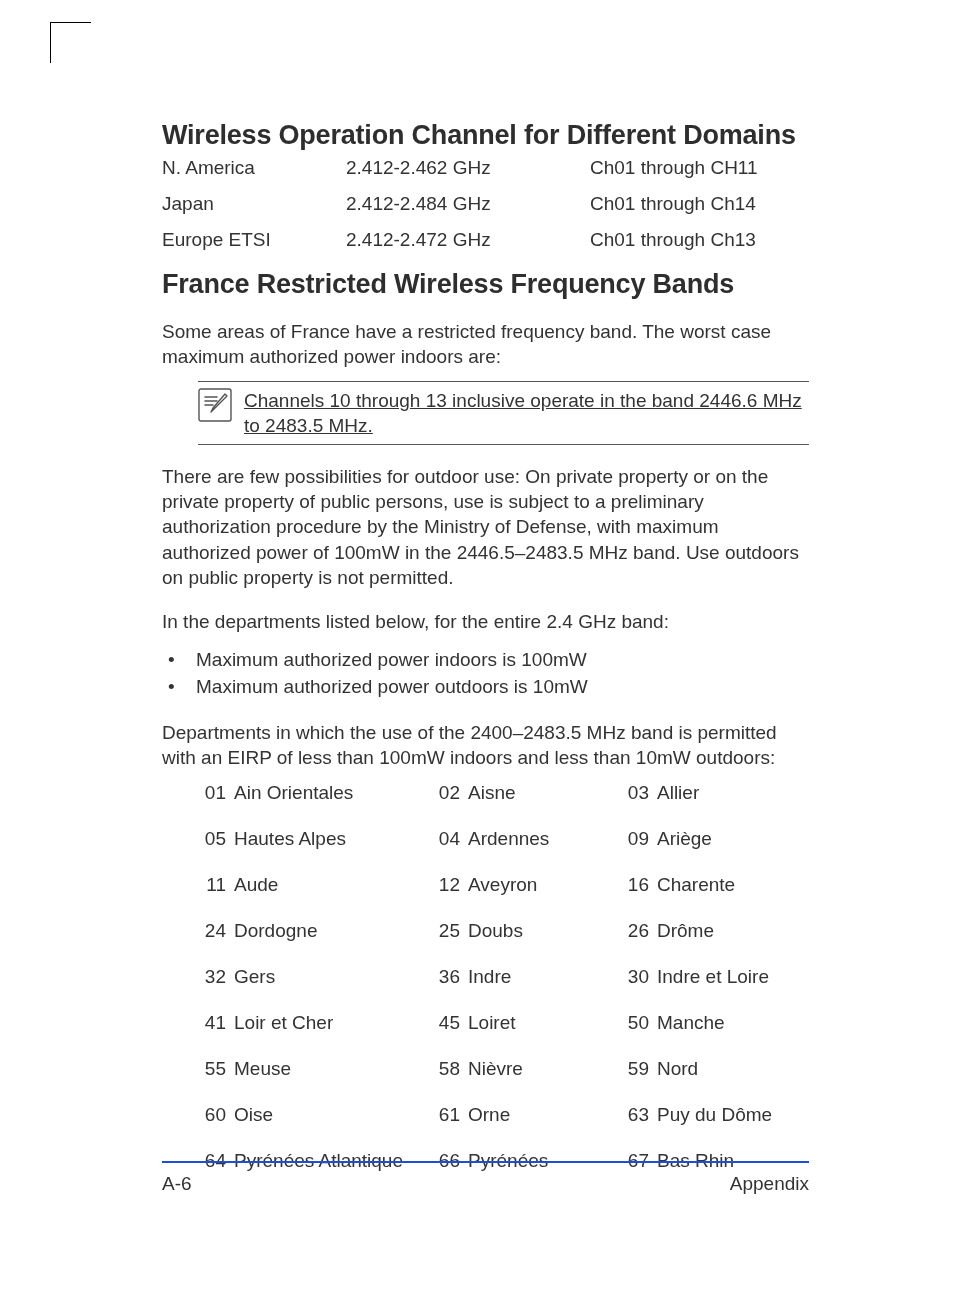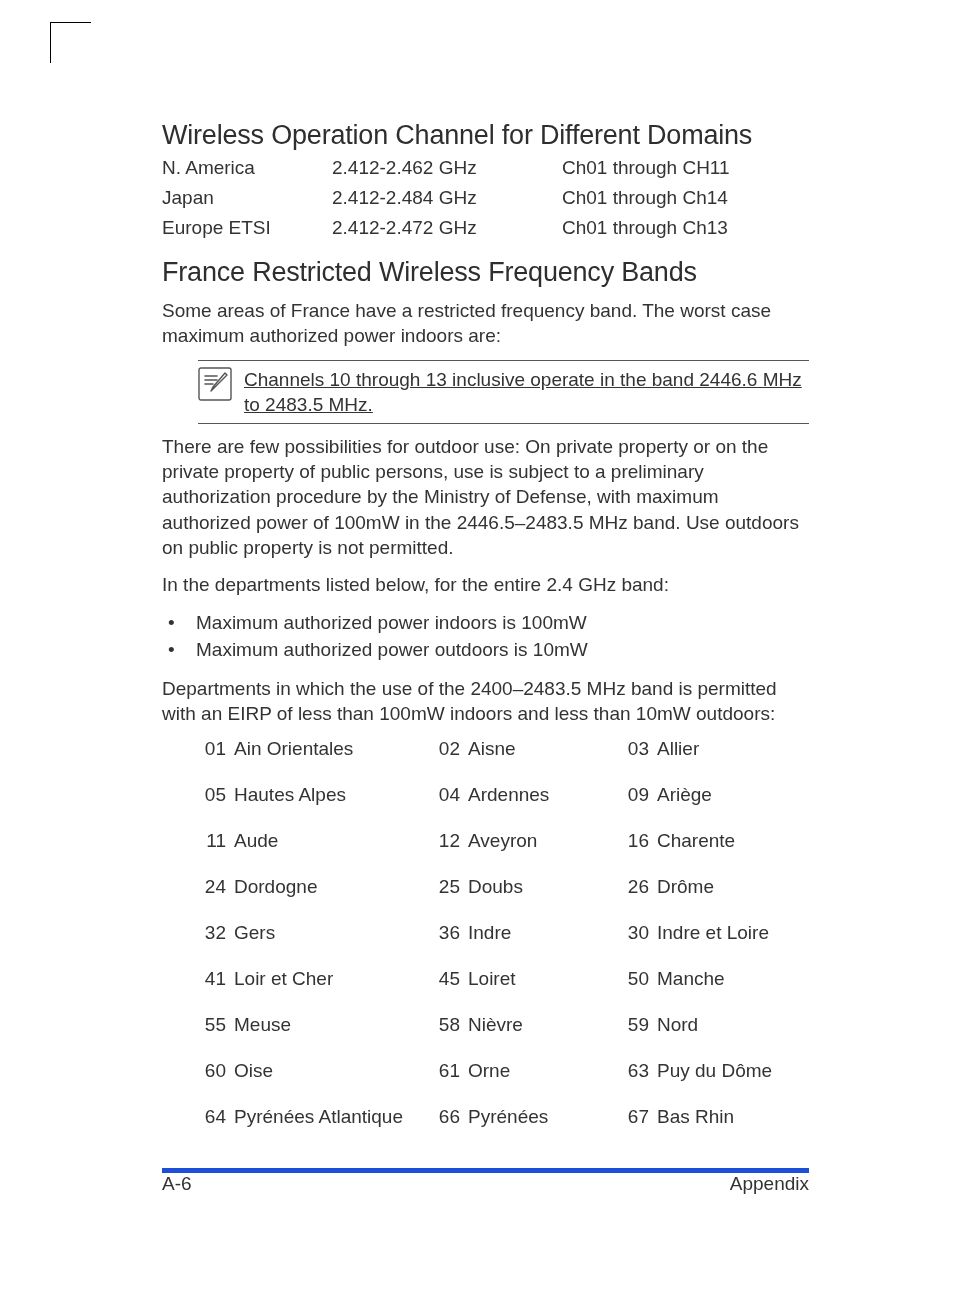--- a/index.html
+++ b/index.html
@@ -19,37 +19,38 @@
   .crop-tl { top: 22px; left: 50px; border-top: 1px solid #000; border-left: 1px solid #000; }
   .page {
     box-sizing: border-box;
     width: 954px;
     height: 1315px;
     padding: 120px 145px 0 162px;
     position: relative;
   }
   h2.section {
     font-size: 27px;
-    font-weight: 400;
+    font-weight: 700;
     color: #2e2e2e;
     margin: 0 0 6px 0;
     letter-spacing: -0.2px;
   }
   .domain-table {
     display: grid;
     grid-template-columns: 170px 230px auto;
     row-gap: 8px;
     font-size: 19px;
     margin: 0 0 18px 0;
     color: #333;
+    gap: 14px;
   }
   p.body {
     font-size: 19px;
     line-height: 1.32;
-    margin: 10px 0 12px 0;
+    margin: 19px 0 12px 0;
     color: #333;
   }
   ul.bullets {
     list-style: none;
     padding: 0;
     margin: 0 0 12px 0;
   }
   ul.bullets li {
     position: relative;
     padding-left: 34px;
@@ -100,21 +101,22 @@
   }
   .dept-num {
     min-width: 24px;
     text-align: right;
   }
   .footer {
     position: absolute;
     bottom: 120px;
     left: 162px;
     right: 145px;
-    border-top: 5px solid #1d4ed8;
+    border-top: 2px solid #1d4ed8;
+    padding-top: 10px;
     display: flex;
     justify-content: space-between;
     font-size: 19px;
     color: #333;
   }
 </style>
 </head>
 <body>
 
 <div class="crop-tl"></div>

